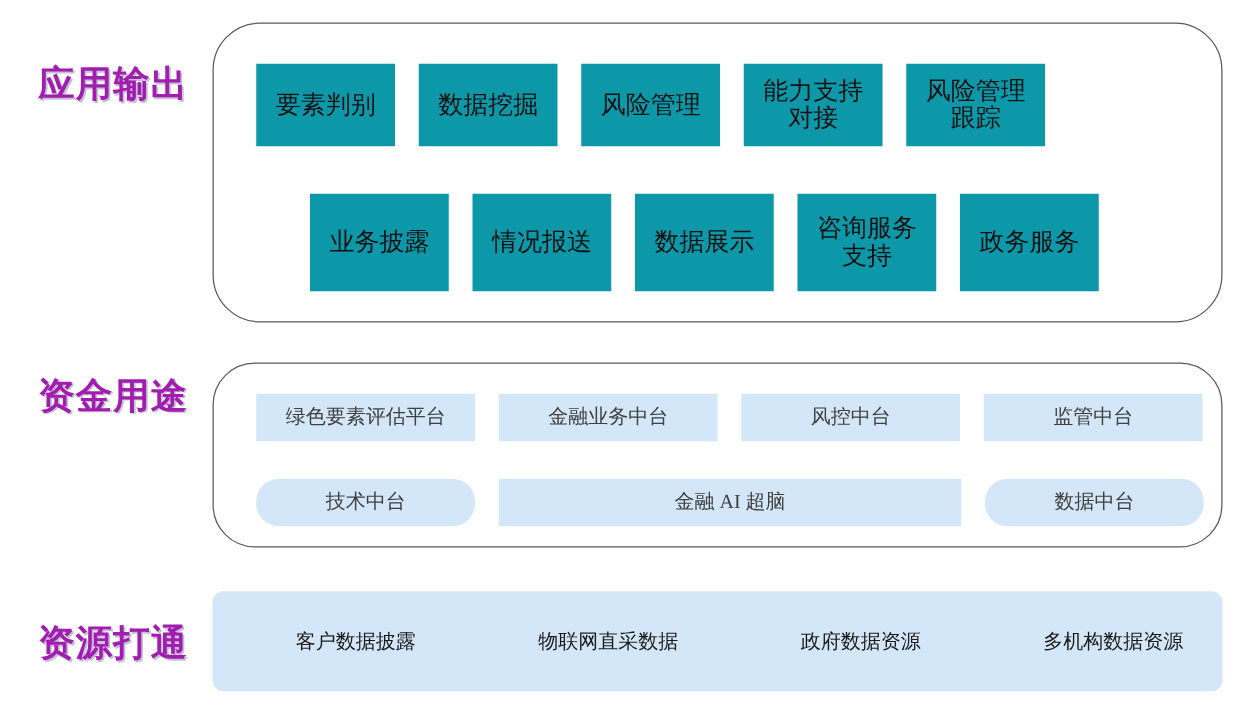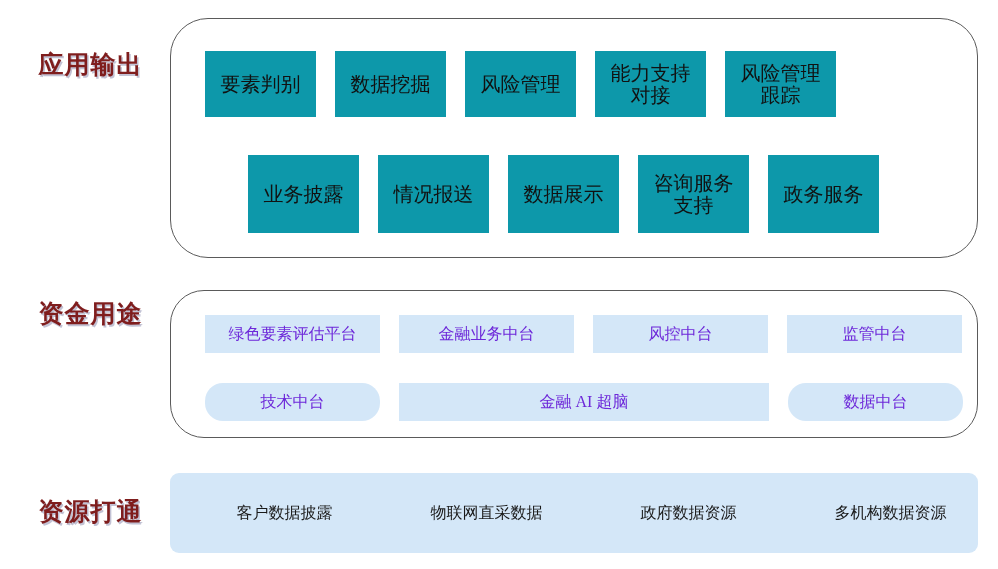--- a/index.html
+++ b/index.html
@@ -20,24 +20,24 @@
     position: absolute;
     inset: 0;
   }
 
   
   .row-label {
     position: absolute;
     left: 18px;
     width: 145px;
     text-align: center;
-    font-size: 25px;
+    font-size: 29px;
     font-weight: bold;
     letter-spacing: 1px;
-    color: #7f1d1d;
+    color: #a21caf;
     text-shadow: 1.5px 1.5px 0 rgba(120,120,160,0.45);
     white-space: nowrap;
   }
   #label-app    { top: 48px; }
   #label-cap    { top: 297px; }
   #label-res    { top: 495px; }
 
   
   .panel-outline {
     position: absolute;
@@ -94,21 +94,21 @@
     left: 248px;
     top: 155px;
     height: 78px;
     gap: 19px;
   }
   #app-row-2 .teal-box { width: 111px; }
 
   
   .blue-box {
     background: #d4e7f8;
-    color: #6d28d9;
+    color: #404040;
     display: flex;
     align-items: center;
     justify-content: center;
     text-align: center;
     font-size: 16px;
     line-height: 1.2;
     box-sizing: border-box;
     padding: 2px 4px;
     white-space: nowrap;
   }

